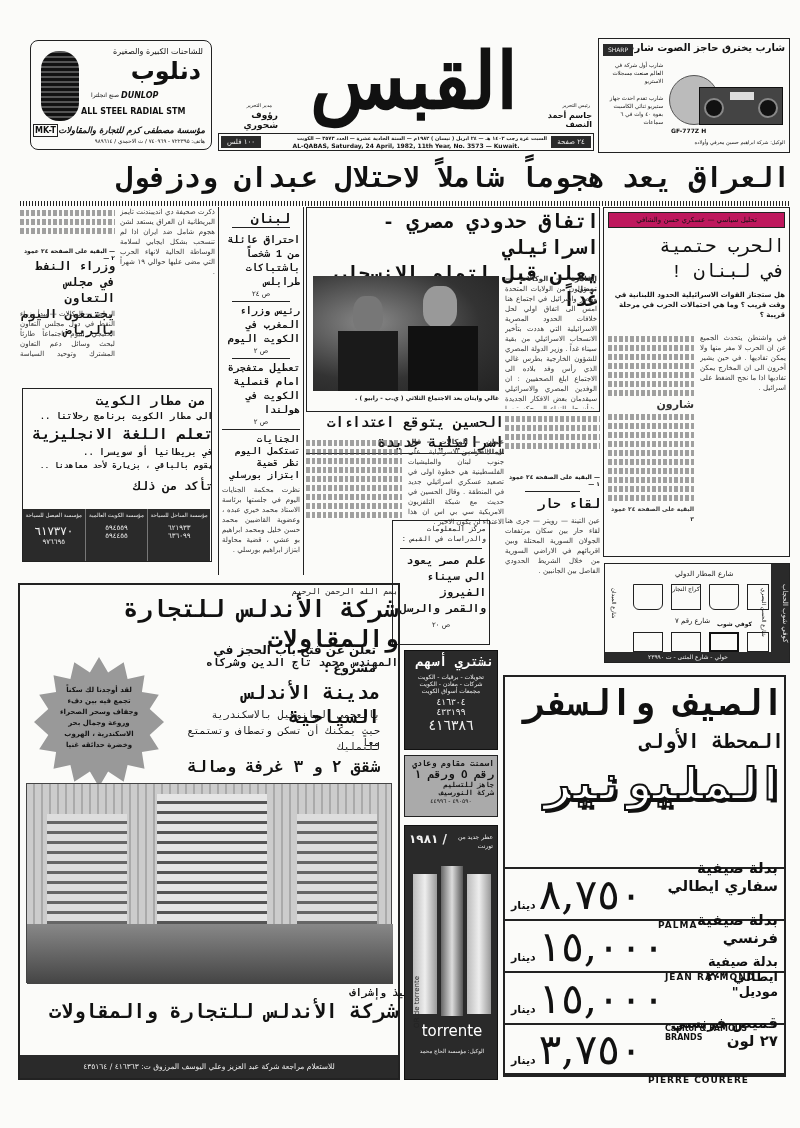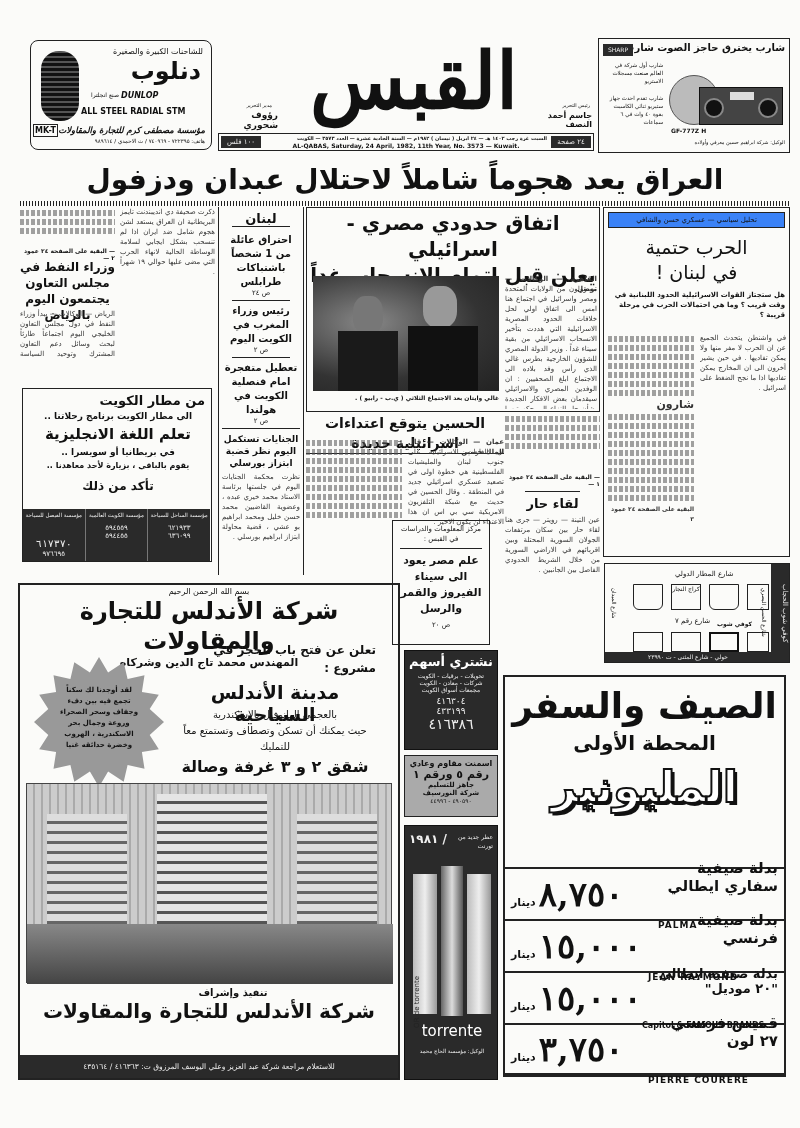--- a/index.html
+++ b/index.html
@@ -5,30 +5,30 @@
   * { box-sizing: border-box; margin: 0; padding: 0; }
   body {
     width: 800px; height: 1128px; background: #fbfbf9; position: relative;
     font-family: "DejaVu Sans", sans-serif; color: #111; overflow: hidden;
   }
   .abs { position: absolute; }
   .rtl { direction: rtl; text-align: right; }
   .ctr { text-align: center; }
   .box { border: 1.5px solid #222; }
   .dark { background: #2a2a2a; color: #eee; }
-  .gray { background: #3b82f6; }
+  .gray { background: #be185d; }
   .hatch { background: repeating-linear-gradient(90deg,#222 0 1px,transparent 1px 3px); height: 5px; }
   .col-text { font-size: 7px; line-height: 10px; color: #333; direction: rtl; text-align: justify; }
   .filler { display:block; height:6px; margin:3px 0; background: repeating-linear-gradient(90deg,#555 0 4px,transparent 4px 6px, #555 6px 9px, transparent 9px 11px); opacity:.55; }
   .bullet { font-size: 7px; text-align: center; }
   .rule { border-top: 1px solid #222; }
-  .head-ar { font-weight: bold; direction: rtl; text-align: center; }
+  .head-ar { font-weight: bold; direction: rtl; text-align: right; font-family: Liberation Mono, monospace; }
   .photo { background: radial-gradient(ellipse at 30% 40%, #888, #333 60%, #222); }
   .price-row { display:flex; align-items:center; justify-content:space-between; border-top:2px solid #222; padding:4px 6px; height: 52px; }
-  .price { font-weight: 700; font-size: 34px; font-family: "DejaVu Serif", serif; letter-spacing:-1px; }
+  .price { font-weight: 400; font-size: 42px; font-family: "DejaVu Serif", serif; letter-spacing:-1px; }
   .dinar { font-size: 11px; font-weight: bold; }
   .item-ar { font-size: 15px; font-weight: bold; direction: rtl; text-align: right; }
   .item-en { font-size: 9px; font-weight: bold; letter-spacing: 1px; text-align:left;margin-top:25px; }
 </style>
 </head>
 <body>
 
 <div class="abs box" style="left:30px;top:40px;width:182px;height:110px;border-radius:8px;padding:8px;">
   <div class="abs" style="left:10px;top:10px;width:38px;height:70px;border-radius:18px;background:repeating-linear-gradient(0deg,#111 0 3px,#555 3px 5px);"></div>
   <div class="abs rtl" style="right:8px;top:6px;font-size:8px;">للشاحنات الكبيرة والصغيرة</div>
@@ -101,21 +101,21 @@
       <div style="font-size:7px;margin-top:6px;">٦٢١٩٣٣</div>
       <div style="font-size:7px;">٦٣٦٠٩٩</div>
     </div>
     <div style="flex:1;text-align:center;border-left:1px solid #777;padding-top:3px;">
       <div style="font-size:5.5px;">مؤسسة الكويت العالمية</div>
       <div style="font-size:7px;margin-top:6px;">٥٩٤٥٥٩</div>
       <div style="font-size:7px;">٥٩٤٤٥٥</div>
     </div>
     <div style="flex:1;text-align:center;padding-top:3px;">
       <div style="font-size:5.5px;">مؤسسة الفيصل للسياحة</div>
-      <div style="font-size:10px;margin-top:20px;font-family:Liberation Mono, monospace;">٦١٧٣٧٠</div>
+      <div style="font-size:12px;margin-top:6px;">٦١٧٣٧٠</div>
       <div style="font-size:7px;">٩٧٦٦٩٥</div>
     </div>
   </div>
 </div>
 
 <div class="abs" style="left:218px;top:207px;width:86px;height:368px;border-left:1px solid #222;border-right:1px solid #222;padding:0 3px;">
   <div class="head-ar" style="font-size:13px;border-bottom:1px solid #222;margin:4px 10px 6px;">لبنان</div>
   <div class="head-ar" style="font-size:10px;line-height:14px;">احتراق عائلة من 1 شخصاً باشتباكات طرابلس</div>
   <div class="bullet">ص ٢٤</div>
   <div class="rule" style="margin:3px 10px;"></div>

